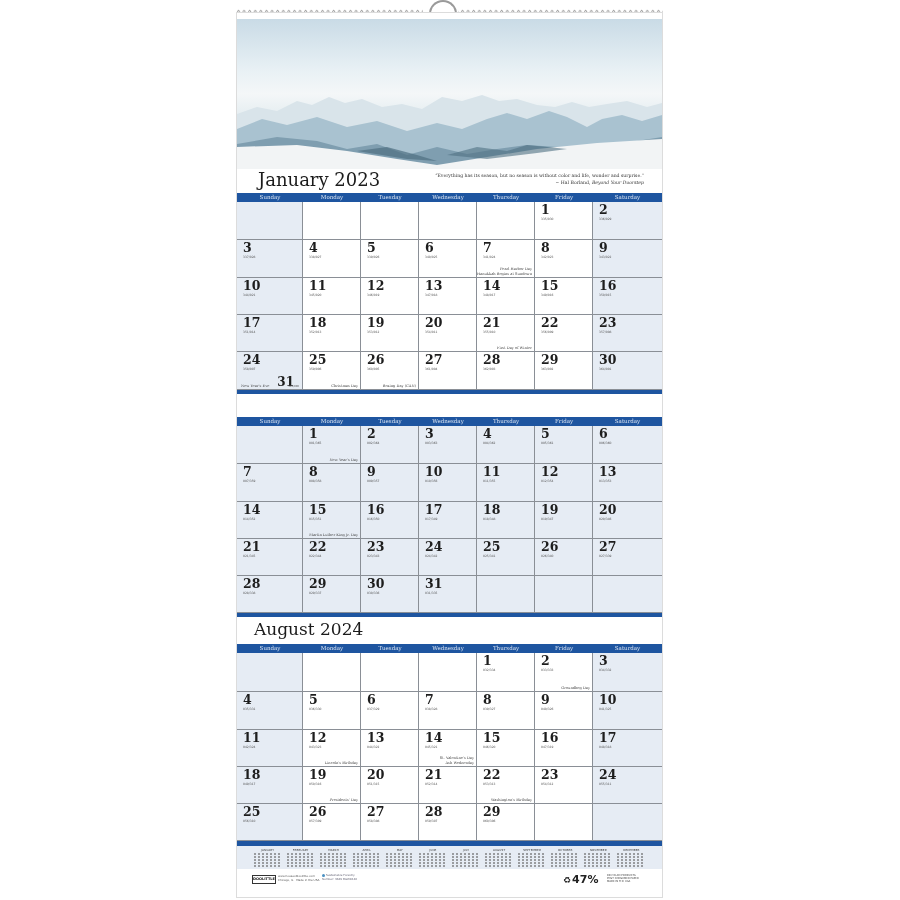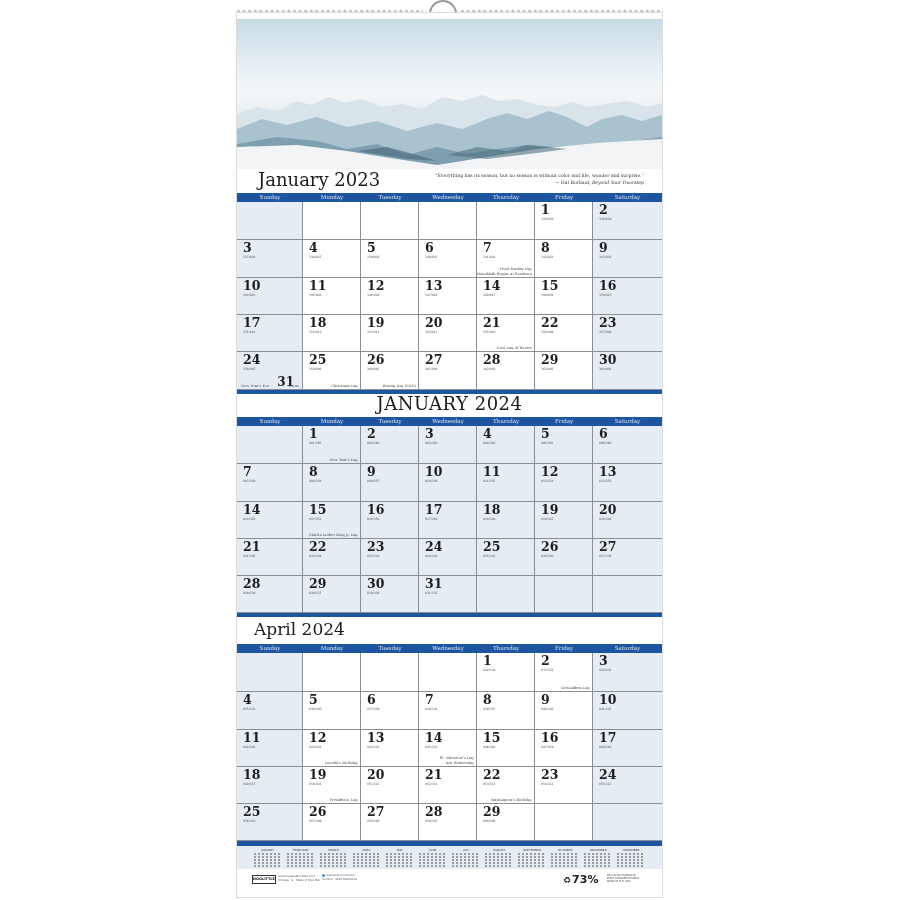--- a/index.html
+++ b/index.html
@@ -236,21 +236,20 @@
           <div class="doy">363/002</div>
         </div>
         <div class="cell shade" style="width: 69px;">
           <div class="num">30</div>
           <div class="doy">364/001</div>
         </div>
       </div>
     </div>
   <div class="blue-bar" style="top:377px;"></div>
 
-  <div class="month-title" style="left:0; width:425px; text-align:center; top:380px; font-size:18px; letter-spacing:0.5px;">JANUARY 2024</div>
   <div class="dow-bar" style="top:404px;">
       <span style="width: 66px;">Sunday</span>
       <span style="width: 58px;">Monday</span>
       <span style="width: 58px;">Tuesday</span>
       <span style="width: 58px;">Wednesday</span>
       <span style="width: 58px;">Thursday</span>
       <span style="width: 58px;">Friday</span>
       <span style="width: 69px;">Saturday</span>
     </div>
   <div class="grid" style="top: 413px; height: 187px;">
@@ -394,21 +393,21 @@
           <div class="num">31</div>
           <div class="doy">031/335</div>
         </div>
         <div class="cell shade" style="width: 58px;"></div>
         <div class="cell shade" style="width: 58px;"></div>
         <div class="cell shade" style="width: 69px;"></div>
       </div>
     </div>
   <div class="blue-bar" style="top:600px;"></div>
 
-  <div class="month-title" style="left:17px; top:606px; font-size:17px;">April 2024</div>
+  <div class="month-title" style="left:17px; top:606px; font-size:17px;">August 2024</div>
   <div class="dow-bar" style="top:631px;">
       <span style="width: 66px;">Sunday</span>
       <span style="width: 58px;">Monday</span>
       <span style="width: 58px;">Tuesday</span>
       <span style="width: 58px;">Wednesday</span>
       <span style="width: 58px;">Thursday</span>
       <span style="width: 58px;">Friday</span>
       <span style="width: 69px;">Saturday</span>
     </div>
   <div class="grid" style="top: 640px; height: 188px;">
@@ -689,20 +688,20 @@
   <div class="footer">
     <div class="brand-logo">DOOLITTLE</div>
     <div class="brand-text">
       <div>www.houseofdoolittle.com</div>
       <div>Chicago, IL - Made in the USA</div>
     </div>
     <div class="cert">
       <div><span class="dot"></span><span>Sustainable Forestry</span></div>
       <div>Number: 3649 BGW4646</div>
     </div>
-    <div class="recycle"><span class="ricon">♻</span><span>73%</span></div>
+    <div class="recycle"><span class="ricon">♻</span><span>47%</span></div>
     <div class="recycle-text">
       <div>RECYCLED PRODUCTS</div>
       <div>POST CONSUMER PAPER</div>
       <div>MADE IN THE USA</div>
     </div>
   </div>
 </div>
 
 </body></html>

